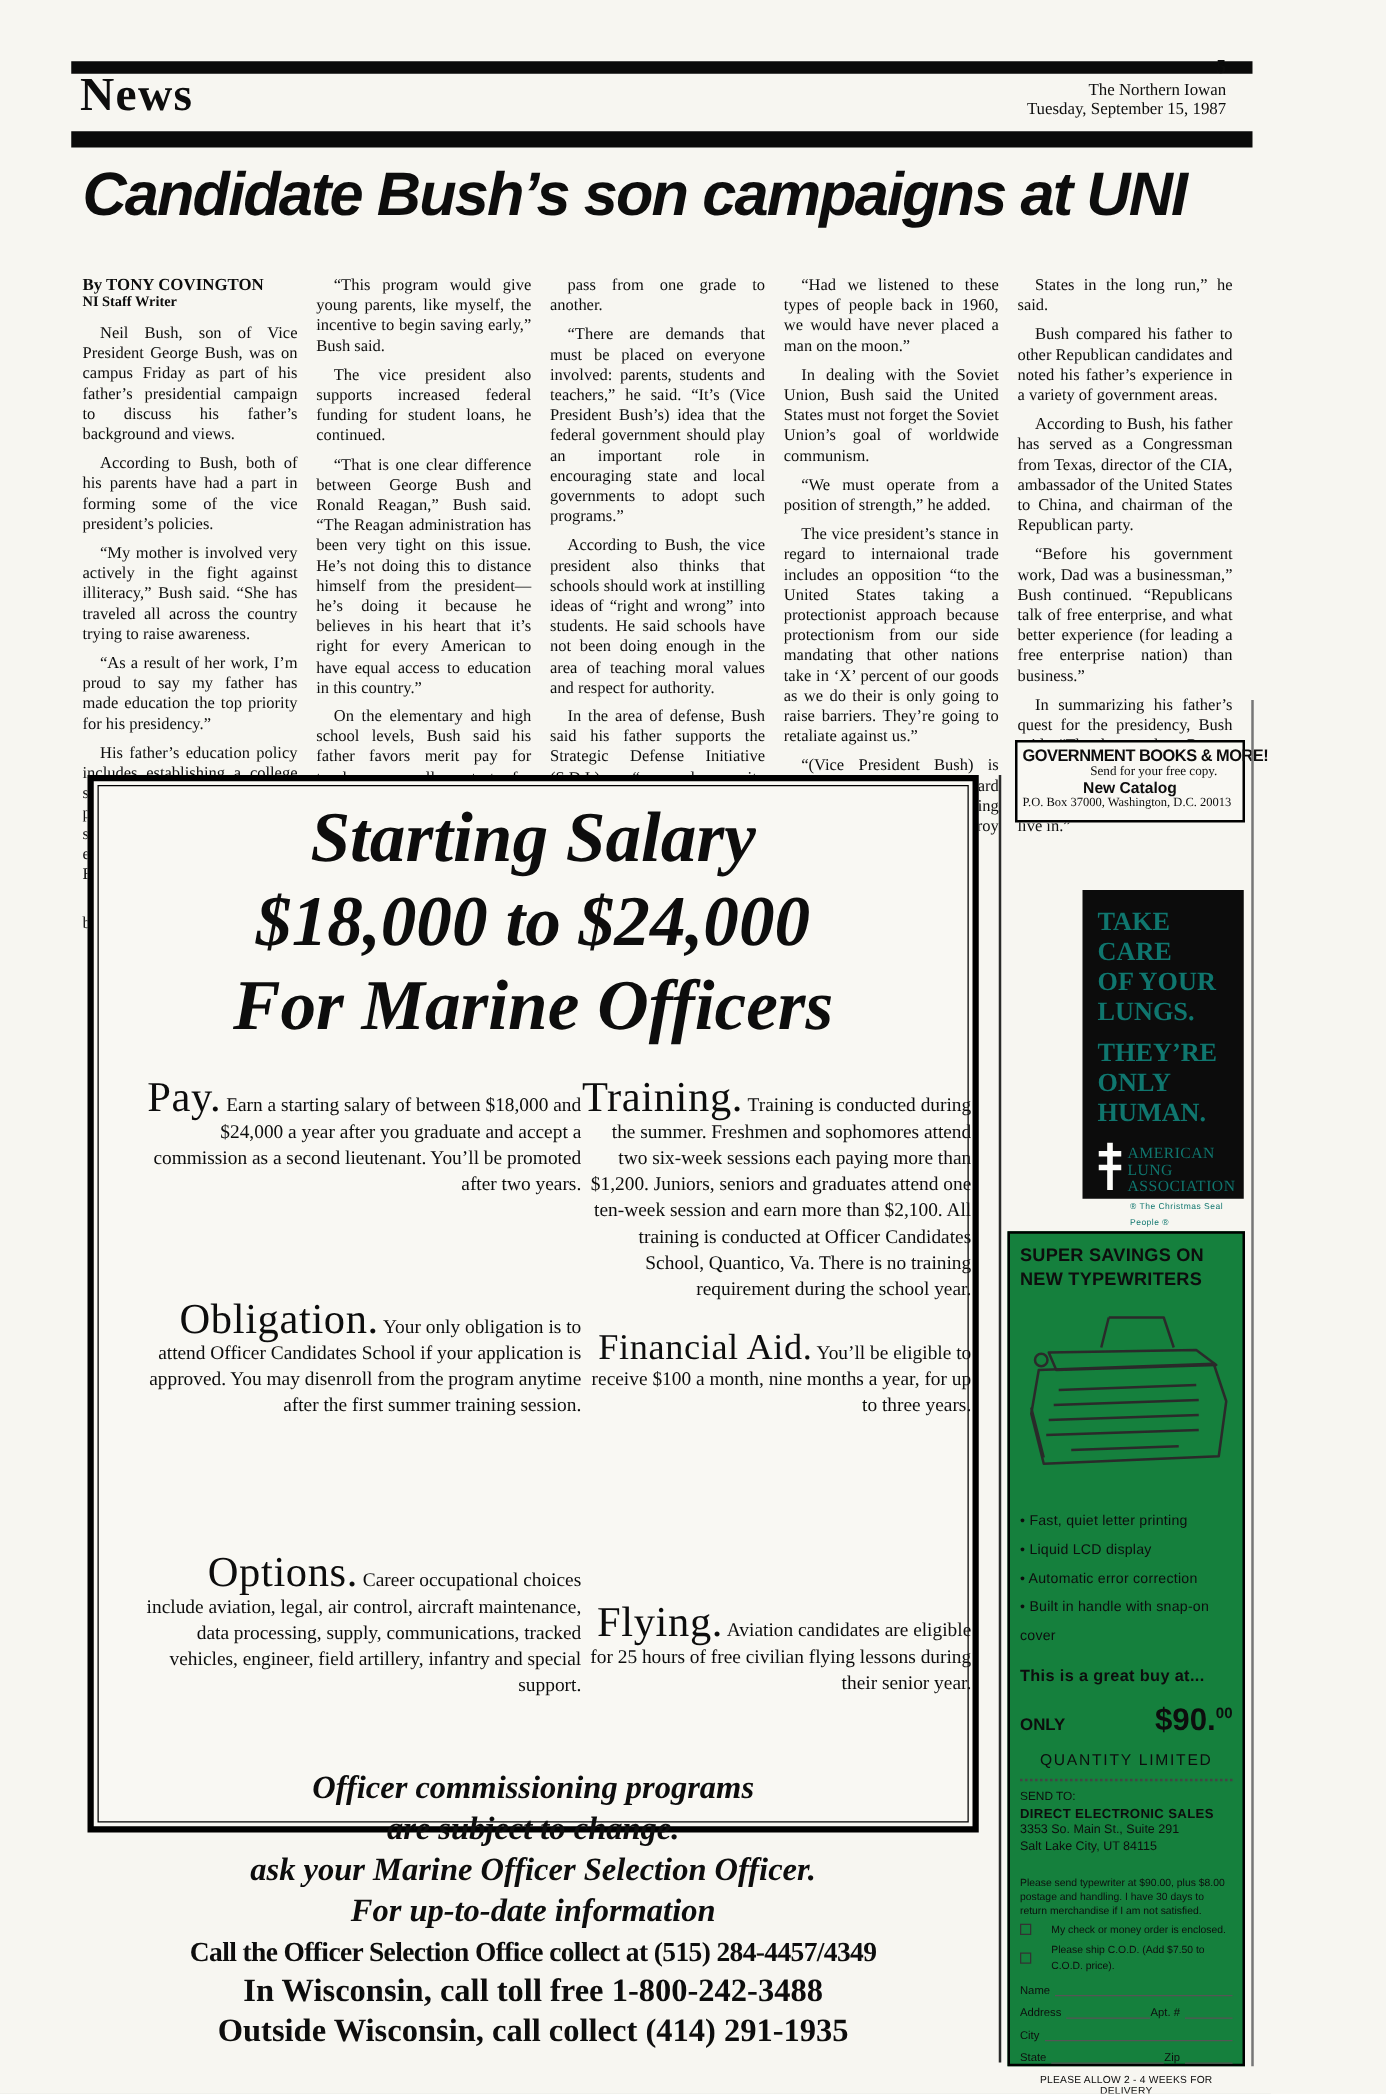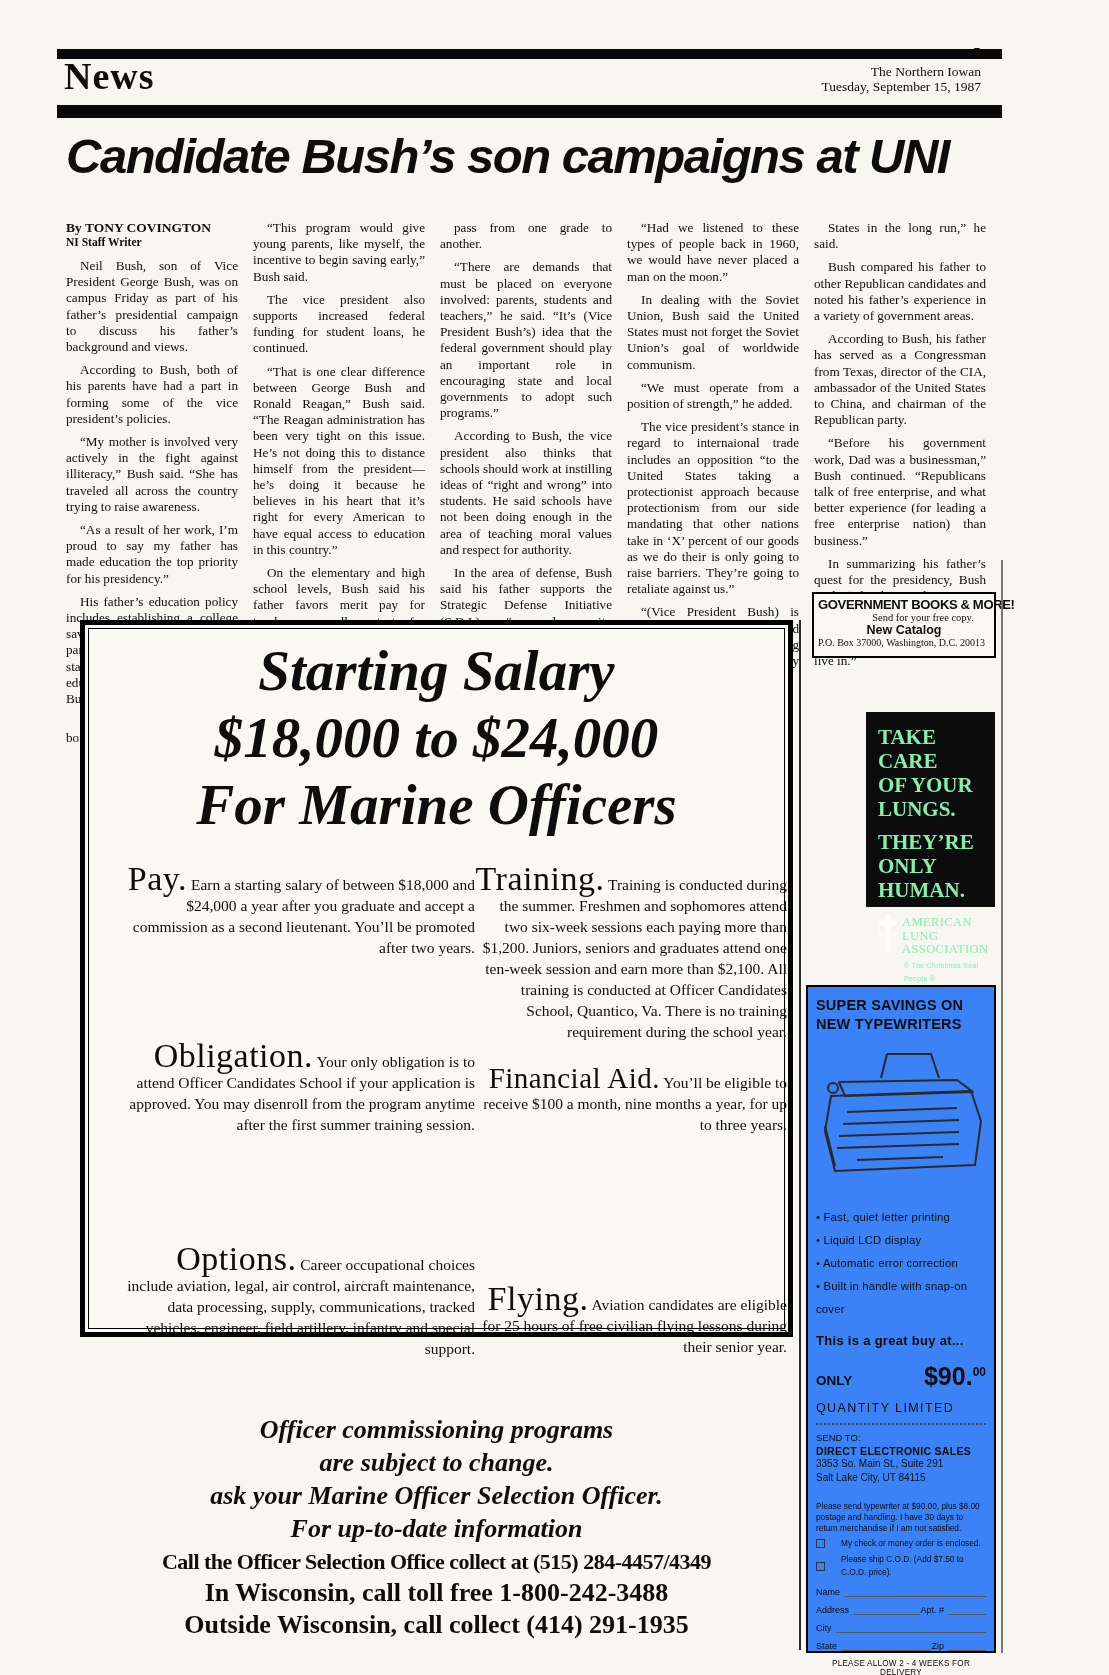--- a/index.html
+++ b/index.html
@@ -22,21 +22,21 @@
     font-size:49px;letter-spacing:-1.5px;white-space:nowrap;}
 
   
   .columns{position:absolute;left:66px;top:220px;width:924px;display:flex;gap:15px;}
   .col{flex:0 0 172px;width:172px;}
   .col p{margin:0 0 7px;text-indent:14px;text-align:justify;font-size:13.2px;line-height:16.2px;}
   .byline{font-weight:bold;font-size:13.5px;line-height:15px;margin-bottom:8px;}
   .byline-sub{font-size:11.5px;}
 
   
-  .marine-ad{position:absolute;left:80px;top:620px;width:713px;height:717px;
+  .marine-ad{position:absolute;left:70px;top:620px;width:713px;height:846px;
     border:5px solid #000;box-sizing:border-box;background:#f9f8f3;}
   .marine-inner{position:absolute;inset:3px;border:1.5px solid #000;pointer-events:none;}
   .ad-headline{position:absolute;top:12px;left:0;right:0;text-align:center;
     font-weight:bold;font-style:italic;font-size:57px;line-height:67px;}
   .ad-sec{position:absolute;}
   .ad-sec p{margin:0;font-size:15.5px;line-height:21px;text-align:right;}
   .ad-sec .t{font-size:34px;letter-spacing:0.5px;}
   .sec-financial .t{font-size:29px;}
   .sec-pay{left:42px;top:243px;width:348px;}
   .sec-obligation{left:42px;top:420px;width:348px;}
@@ -53,43 +53,43 @@
   
   .gov-ad{position:absolute;left:812px;top:592px;width:184px;height:66px;border:2px solid #000;
     box-sizing:border-box;padding:3px 4px;background:#f9f8f3;}
   .gov-title{font-family:"Liberation Sans",sans-serif;font-weight:bold;font-size:13.5px;
     letter-spacing:-0.4px;white-space:nowrap;transform:scaleX(0.97);transform-origin:left;}
   .gov-copy{font-size:10.5px;text-align:center;padding-left:38px;}
   .gov-new{font-family:"Liberation Sans",sans-serif;font-weight:bold;font-size:12.5px;text-align:center;}
   .gov-addr{font-size:10px;white-space:nowrap;}
 
   
-  .lung-ad{position:absolute;left:866px;top:712px;width:129px;height:195px;background:#0c0c0c;
-    color:#86efac;box-sizing:border-box;padding:13px 16px 0 12px;}
+  .lung-ad{position:absolute;left:866px;top:712px;width:129px;height:247px;background:#0c0c0c;
+    color:#0f766e;box-sizing:border-box;padding:13px 16px 0 12px;}
   .lung-line{font-weight:bold;font-size:21px;line-height:24px;}
   .lung-gap{height:9px;}
   .lung-logo{display:flex;align-items:flex-start;gap:4px;margin-top:12px;}
   .lung-org{font-size:12.5px;line-height:13.5px;letter-spacing:0.4px;padding-top:2px;}
   .lung-seal{font-size:6.8px;font-family:"Liberation Sans",sans-serif;margin-top:2px;margin-left:2px;}
 
   
   .tw-ad{position:absolute;left:806px;top:985px;width:190px;height:668px;border:2px solid #000;
-    box-sizing:border-box;padding:9px 8px;background:#3b82f6;
+    box-sizing:border-box;padding:9px 8px;background:#15803d;
     font-family:"Liberation Sans",sans-serif;}
   .tw-header{font-weight:bold;font-size:14.5px;line-height:19px;letter-spacing:0.2px;}
   .tw-pic{display:block;margin:6px auto 0;}
   .tw-bullets{list-style:none;margin:8px 0 0;padding:0;}
   .tw-bullets li{font-size:11.3px;line-height:23px;letter-spacing:0.2px;}
   .tw-bullets li:before{content:"• ";}
   .tw-buy{font-weight:bold;font-size:13px;letter-spacing:0.3px;margin-top:12px;}
   .tw-price-row{display:flex;justify-content:space-between;align-items:baseline;margin-top:14px;}
   .tw-only{font-weight:bold;font-size:13.5px;}
   .tw-price{font-weight:bold;font-size:25px;}
   .tw-price sup{font-size:12px;}
-  .tw-qty{text-align:left;font-size:12.5px;letter-spacing:1.4px;margin-top:10px;}
+  .tw-qty{text-align:center;font-size:12.5px;letter-spacing:1.4px;margin-top:10px;}
   .tw-dots{border-top:2px dotted #444;margin-top:8px;}
   .tw-send{font-size:9.5px;margin-top:7px;}
   .tw-company{font-weight:bold;font-size:10.5px;letter-spacing:0.3px;margin-top:2px;}
   .tw-addr{font-size:10px;line-height:14px;}
   .tw-terms{font-size:8.3px;line-height:11px;margin-top:16px;}
   .tw-check{font-size:8.3px;line-height:13px;display:flex;gap:16px;align-items:center;margin-top:3px;}
   .cbox{display:inline-block;width:7px;height:7px;border:1px solid #333;flex:0 0 auto;}
   .tw-row{display:flex;align-items:flex-end;margin-top:8px;font-size:9px;}
   .tw-line{flex:1;border-bottom:1px solid #555;height:8px;margin-left:4px;}
   .tw-line.short{flex:0 0 38px;}

